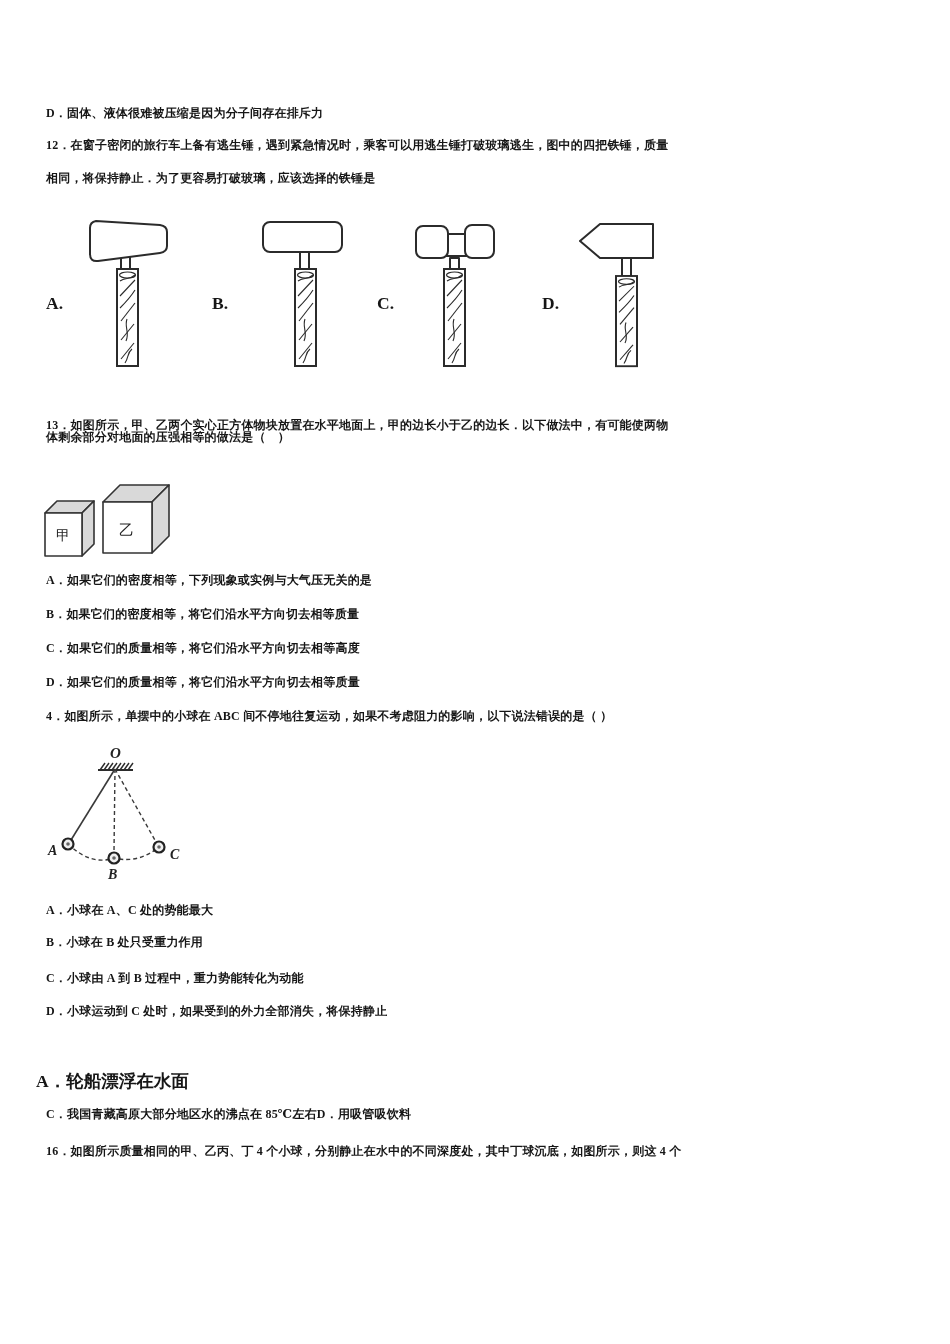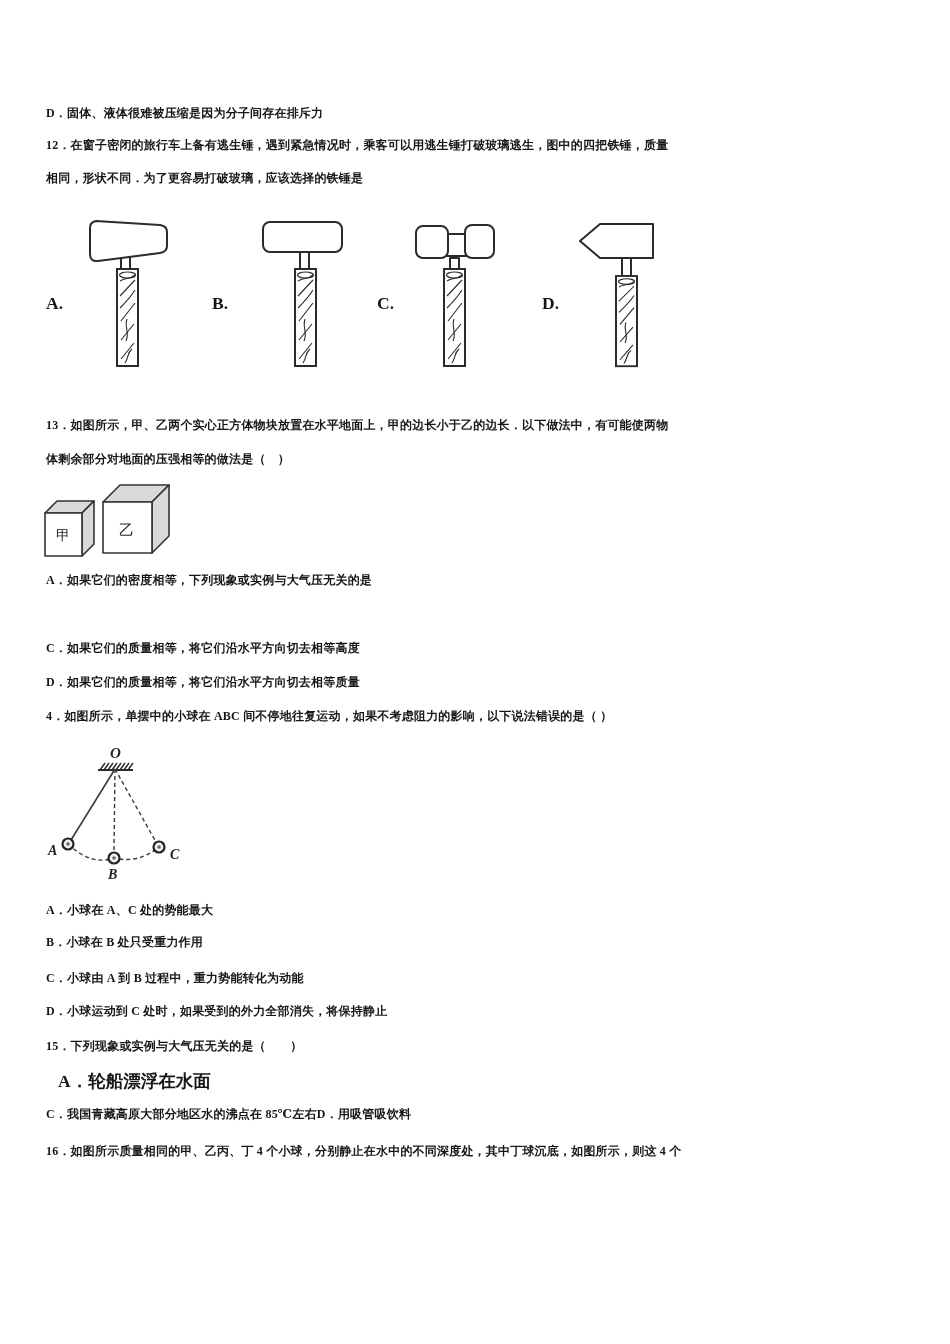--- a/index.html
+++ b/index.html
@@ -34,21 +34,21 @@
   .cjk-figtext { font-family:"Liberation Serif","DejaVu Serif",serif; font-weight:400; fill:#222222; }
 </style>
 </head>
 <body>
 
 <div class="page">
 
   <div class="line" style="top:96px">D．固体、液体很难被压缩是因为分子间存在排斥力</div>
 
   <div class="line" style="top:128px">12．在窗子密闭的旅行车上备有逃生锤，遇到紧急情况时，乘客可以用逃生锤打破玻璃逃生，图中的四把铁锤，质量</div>
-  <div class="line" style="top:161px">相同，形状不同．为了更容易打破玻璃，应该选择的铁锤是</div>
+  <div class="line" style="top:161px">相同，将保持静止．为了更容易打破玻璃，应该选择的铁锤是</div>
 
   <svg style="left:60px; top:212px" width="620" height="160" viewBox="0 0 620 160">
     <defs>
       <g id="handle-shape">
         <rect x="0" y="0" width="21" height="97" fill="#ffffff" stroke="#2b2b2b" stroke-width="2"></rect>
         <ellipse cx="10.5" cy="6" rx="8" ry="3" class="thin"></ellipse>
         <path class="grain" d="M3,12 C8,8 13,11 18,6"></path>
         <path class="grain" d="M3,27 L18,11"></path>
         <path class="grain" d="M3,39 C9,33 13,29 18,21"></path>
         <path class="grain" d="M4,52 L18,34"></path>
@@ -85,40 +85,41 @@
       <use href="#handle-shape" transform="translate(556,64) scale(1,0.93)"></use>
     </g>
   </svg>
 
   <span class="abspan" style="left:46px;  top:286px">A.</span>
   <span class="abspan" style="left:212px; top:286px">B.</span>
   <span class="abspan" style="left:377px; top:286px">C.</span>
   <span class="abspan" style="left:542px; top:286px">D.</span>
 
   <div class="line" style="top:408px">13．如图所示，甲、乙两个实心正方体物块放置在水平地面上，甲的边长小于乙的边长．以下做法中，有可能使两物</div>
-  <div class="line" style="top:442px">体剩余部分对地面的压强相等的做法是（　）</div>
+  <div class="line" style="top:420px">体剩余部分对地面的压强相等的做法是（　）</div>
 
   <svg style="left:40px; top:483px" width="140" height="80" viewBox="0 0 140 80">
 
     <g>
       <polygon class="cube-shade" points="5,30 17,18 54,18 42,30"></polygon>
       <polygon class="cube-shade" points="42,30 54,18 54,61 42,73"></polygon>
       <rect x="5" y="30" width="37" height="43" class="cube-face"></rect>
       <text x="16" y="57" font-size="14" class="cjk-figtext">甲</text>
     </g>
 
     <g>
       <polygon class="cube-shade" points="63,19 80,2 129,2 112,19"></polygon>
       <polygon class="cube-shade" points="112,19 129,2 129,53 112,70"></polygon>
       <rect x="63" y="19" width="49" height="51" class="cube-face"></rect>
       <text x="79" y="52" font-size="15" class="cjk-figtext">乙</text>
     </g>
   </svg>
 
   <div class="line" style="top:563px">A．如果它们的密度相等，下列现象或实例与大气压无关的是</div>
+  <div class="line" style="top:597px">B．如果它们的密度相等，将它们沿水平方向切去相等质量</div>
   <div class="line" style="top:665px">D．如果它们的质量相等，将它们沿水平方向切去相等质量</div>
   <div class="line" style="top:631px">C．如果它们的质量相等，将它们沿水平方向切去相等高度</div>
 
   <div class="line" style="top:699px">4．如图所示，单摆中的小球在 ABC 间不停地往复运动，如果不考虑阻力的影响，以下说法错误的是（ ）</div>
 
   <svg style="left:40px; top:740px" width="170" height="150" viewBox="0 0 170 150">
 
     <g>
       <line x1="58" y1="30" x2="93" y2="30" stroke="#2b2b2b" stroke-width="2"></line>
       <g stroke="#2b2b2b" stroke-width="1.4">
@@ -156,19 +157,18 @@
     <text x="8" y="115" font-size="14" class="figtext">A</text>
     <text x="68" y="139" font-size="14" class="figtext">B</text>
     <text x="130" y="119" font-size="14" class="figtext">C</text>
   </svg>
 
   <div class="line" style="top:925px">B．小球在 B 处只受重力作用</div>
   <div class="line" style="top:893px">A．小球在 A、C 处的势能最大</div>
   <div class="line" style="top:961px">C．小球由 A 到 B 过程中，重力势能转化为动能</div>
   <div class="line" style="top:994px">D．小球运动到 C 处时，如果受到的外力全部消失，将保持静止</div>
 
-  <div class="line" style="top:1029px">15．下列现象或实例与大气压无关的是（　　）</div>
-  <span class="abspan" style="left:58px;  top:1064px">A．轮船漂浮在水面</span>
+  <span class="abspan" style="left:36px;  top:1064px">A．轮船漂浮在水面</span>
   <div class="line" style="top:1097px">C．我国青藏高原大部分地区水的沸点在 85℃左右D．用吸管吸饮料</div>
 
   <div class="line" style="top:1134px">16．如图所示质量相同的甲、乙丙、丁 4 个小球，分别静止在水中的不同深度处，其中丁球沉底，如图所示，则这 4 个</div>
 
 </div>
 
 </body></html>

